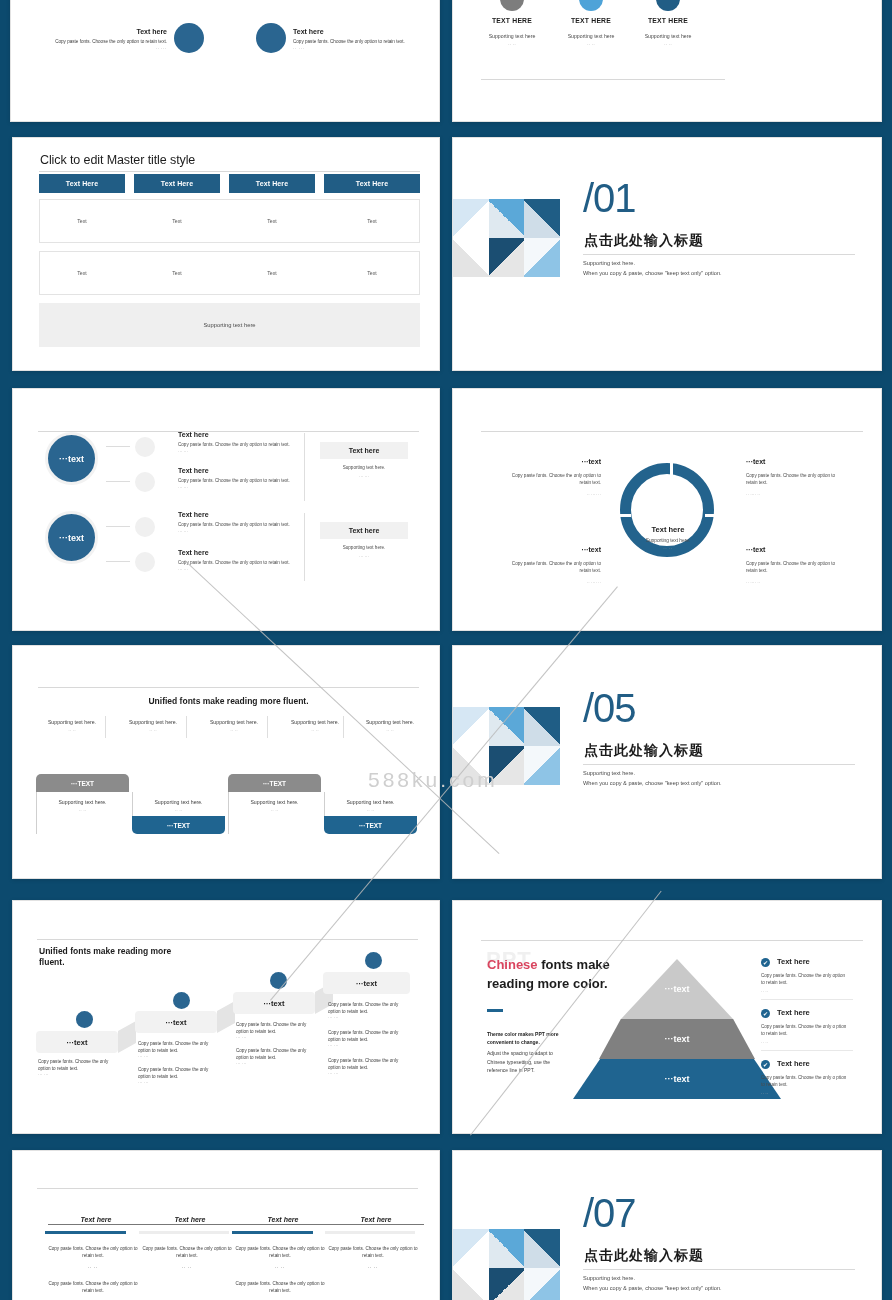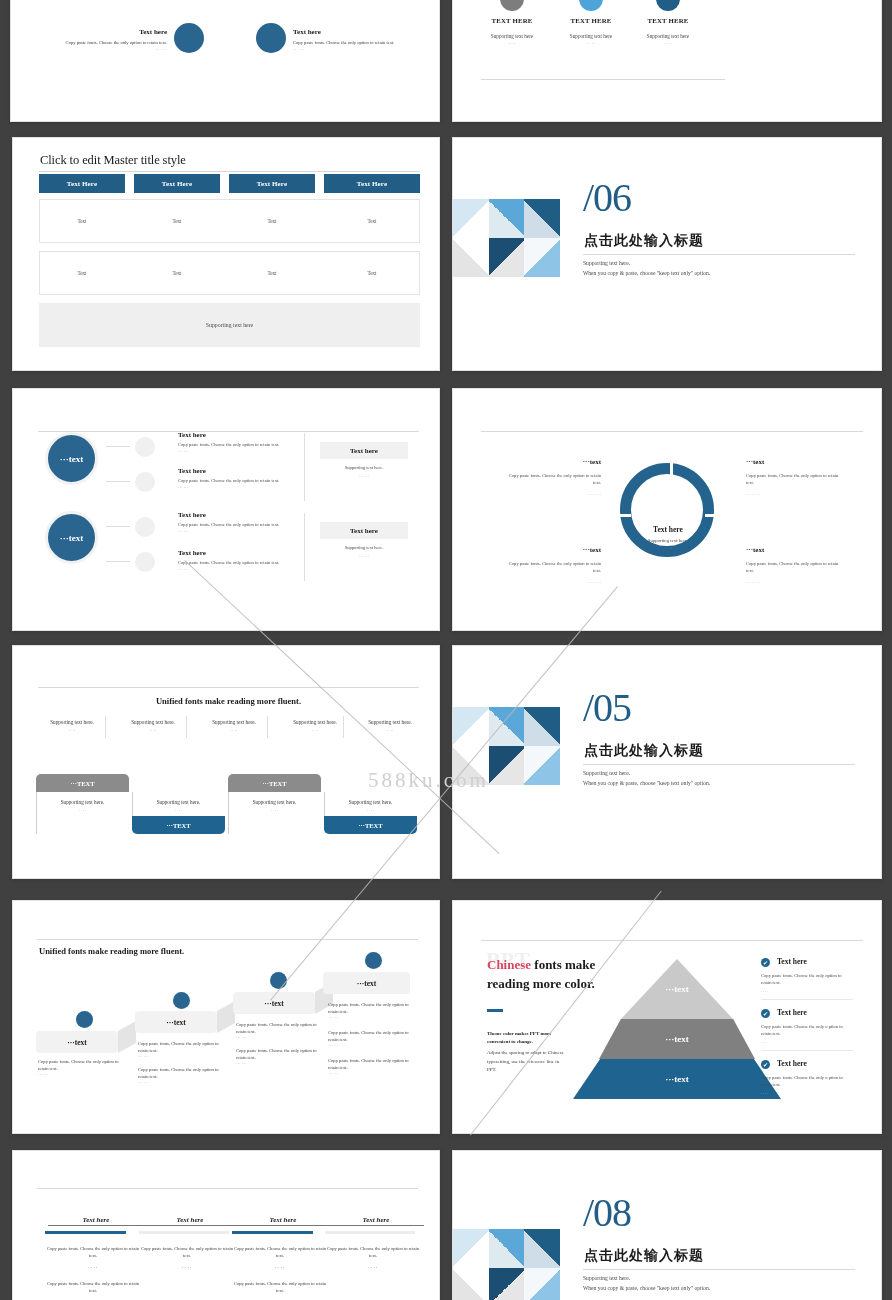--- a/index.html
+++ b/index.html
@@ -5,22 +5,21 @@
   * { box-sizing: border-box; margin: 0; padding: 0; }
   html, body {
     width: 892px; height: 1300px;
     background: #ffffff;
     font-family: "Liberation Sans", sans-serif;
     overflow: hidden;
   }
   #page {
     position: relative;
     width: 892px; height: 1300px;
-    background: #404040;
-    font-family: Liberation Serif, serif;
+    background: #0c4a6e;
   }
   .slide {
     position: absolute;
     background: #ffffff;
     border: 1px solid #e2e2e2;
     box-shadow: 0 1px 4px rgba(0,0,0,0.14);
     overflow: hidden;
   }
   .hairline { position:absolute; background:#d8d8d8; height:1px; }
 
@@ -205,21 +204,21 @@
   <div class="slide" style="left:452px; top:137px; width:430px; height:234px;">
     <div class="tri-grid" style="left:0px; top:61px; width:107px; height:78px;">
       <div class="tri-cell" style="background:linear-gradient(135deg,#d6e7f4 50%,#ffffff 50%);"></div>
       <div class="tri-cell" style="background:linear-gradient(225deg,#5ba8d8 50%,#dfe9f0 50%);"></div>
       <div class="tri-cell" style="background:linear-gradient(45deg,#cfdde8 50%,#1f5d85 50%);"></div>
       <div class="tri-cell" style="background:linear-gradient(45deg,#e4e4e4 50%,#ffffff 50%);"></div>
       <div class="tri-cell" style="background:linear-gradient(315deg,#e6e6e6 50%,#1b4e72 50%);"></div>
       <div class="tri-cell" style="background:linear-gradient(135deg,#f4f8fb 50%,#8ec4e6 50%);"></div>
     </div>
 
-    <div class="sec-num" style="left:130px; top:40px;">/06</div>
+    <div class="sec-num" style="left:130px; top:40px;">/01</div>
     <div class="sec-cn" style="left:131px; top:94px;">点击此处输入标题</div>
     <div class="sec-rule" style="left:130px; top:116px; width:272px;"></div>
     <div class="sec-s1" style="left:130px; top:122px;">Supporting text here.</div>
     <div class="sec-s2" style="left:130px; top:132px;">When you copy &amp; paste, choose "keep text only" option.</div>
   </div>
 
   <div class="slide" style="left:12px; top:388px; width:428px; height:243px;">
     <div class="hairline" style="left:25px; top:42px; width:381px;"></div>
 
     <div class="bigcirc" style="left:32px; top:43px; width:53px; height:53px;">···text</div>
@@ -454,21 +453,21 @@
   <div class="slide" style="left:452px; top:1150px; width:430px; height:234px;">
     <div class="tri-grid" style="left:0px; top:78px; width:107px; height:78px;">
       <div class="tri-cell" style="background:linear-gradient(135deg,#d6e7f4 50%,#ffffff 50%);"></div>
       <div class="tri-cell" style="background:linear-gradient(225deg,#5ba8d8 50%,#dfe9f0 50%);"></div>
       <div class="tri-cell" style="background:linear-gradient(45deg,#cfdde8 50%,#1f5d85 50%);"></div>
       <div class="tri-cell" style="background:linear-gradient(45deg,#e4e4e4 50%,#ffffff 50%);"></div>
       <div class="tri-cell" style="background:linear-gradient(315deg,#e6e6e6 50%,#1b4e72 50%);"></div>
       <div class="tri-cell" style="background:linear-gradient(135deg,#f4f8fb 50%,#8ec4e6 50%);"></div>
     </div>
 
-    <div class="sec-num" style="left:130px; top:42px;">/08</div>
+    <div class="sec-num" style="left:130px; top:42px;">/07</div>
     <div class="sec-cn" style="left:131px; top:96px;">点击此处输入标题</div>
     <div class="sec-rule" style="left:130px; top:118px; width:272px;"></div>
     <div class="sec-s1" style="left:130px; top:124px;">Supporting text here.</div>
     <div class="sec-s2" style="left:130px; top:134px;">When you copy &amp; paste, choose "keep text only" option.</div>
   </div>
 
   <div id="wm">
     <div class="wm-diag" style="left:185px; top:560px; width:430px; transform:rotate(43deg);"></div>
     <div class="wm-diag" style="left:270px; top:1000px; width:540px; transform:rotate(-50deg);"></div>
     <div class="wm-diag" style="left:470px; top:1135px; width:310px; transform:rotate(-52deg);"></div>

